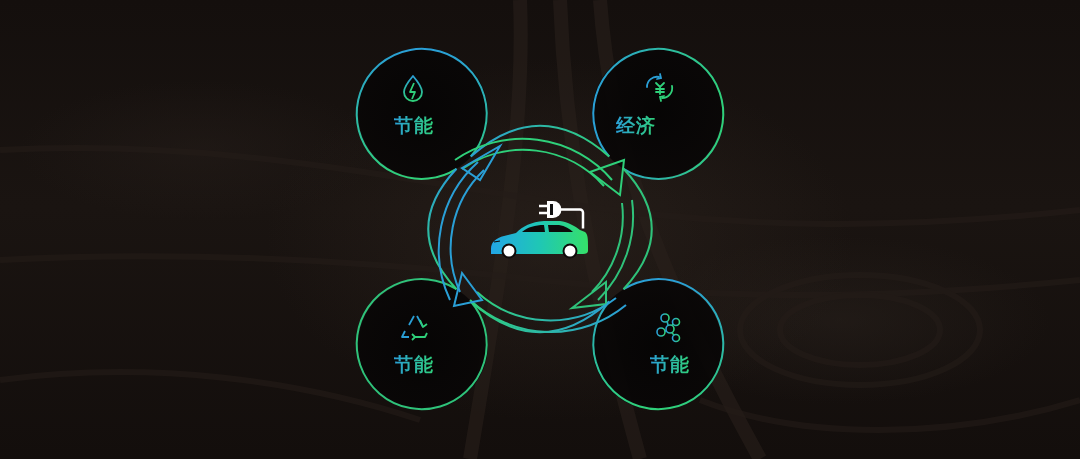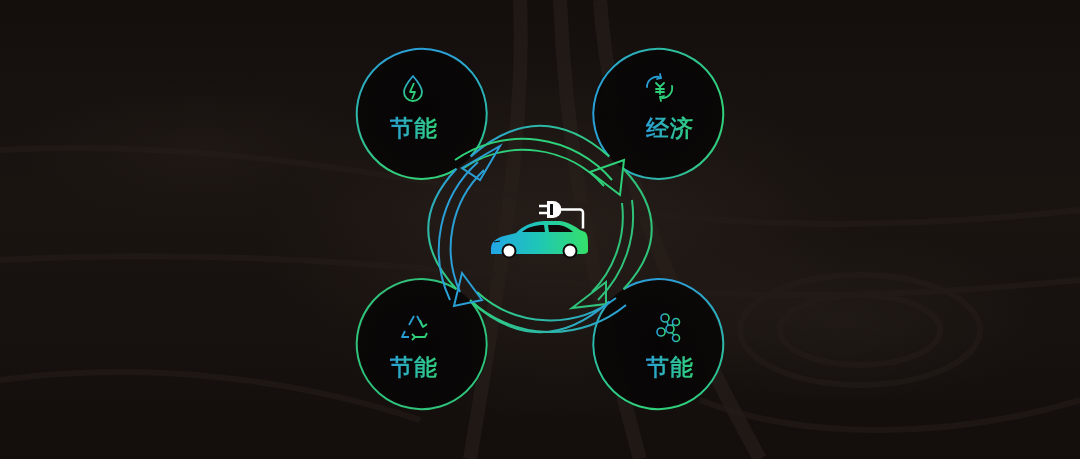--- a/index.html
+++ b/index.html
@@ -22,21 +22,21 @@
         linear-gradient(180deg, #140f0d 0%, #1a1411 45%, #130e0c 100%);
     }
     svg.bg, svg.diagram {
       position: absolute;
       left: 0;
       top: 0;
     }
     .label {
       position: absolute;
       font-family: "DejaVu Sans", sans-serif;
-      font-size: 23px;
+      font-size: 19px;
       font-weight: bold;
       letter-spacing: 1px;
       background: linear-gradient(90deg, #2a9fd6 0%, #2fd07a 100%);
       -webkit-background-clip: text;
       background-clip: text;
       color: transparent;
       transform: translateX(-50%);
       white-space: nowrap;
       text-align: center;
     }
@@ -193,17 +193,17 @@
       <circle cx="665" cy="318" r="4"></circle>
       <circle cx="676" cy="322" r="3.5"></circle>
       <circle cx="670" cy="329" r="4"></circle>
       <circle cx="661" cy="332" r="4"></circle>
       <circle cx="676" cy="338" r="3.5"></circle>
       <path d="M 667 321 L 668 325 M 673 324 L 672 326 M 666 331 L 665 331 M 672 333 L 674 335"></path>
     </g>
   </svg>
 
   <div class="label" style="left:414px; top:113px;">节能</div>
-  <div class="label" style="left:670px; top:113px;">经济</div>
+  <div class="label" style="left:636px; top:113px;">经济</div>
   <div class="label" style="left:414px; top:352px;">节能</div>
   <div class="label" style="left:670px; top:352px;">节能</div>
 
 </div>
 
 </body></html>

